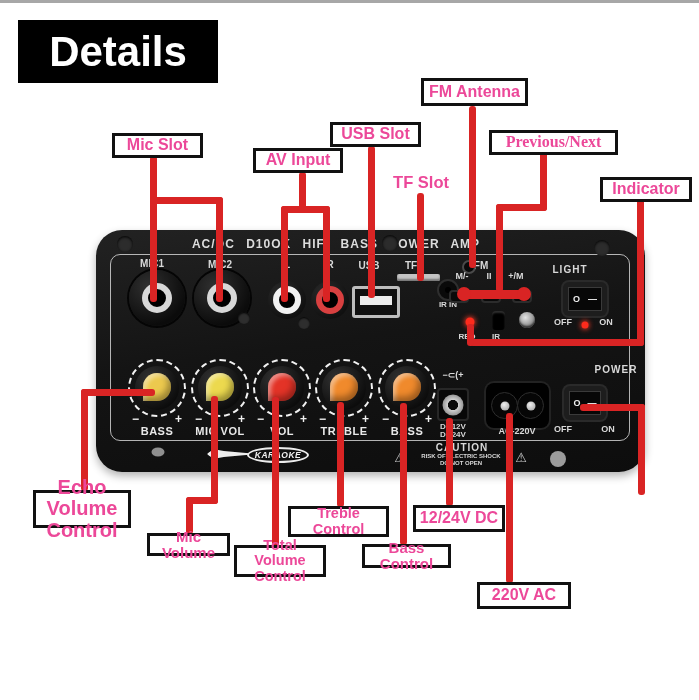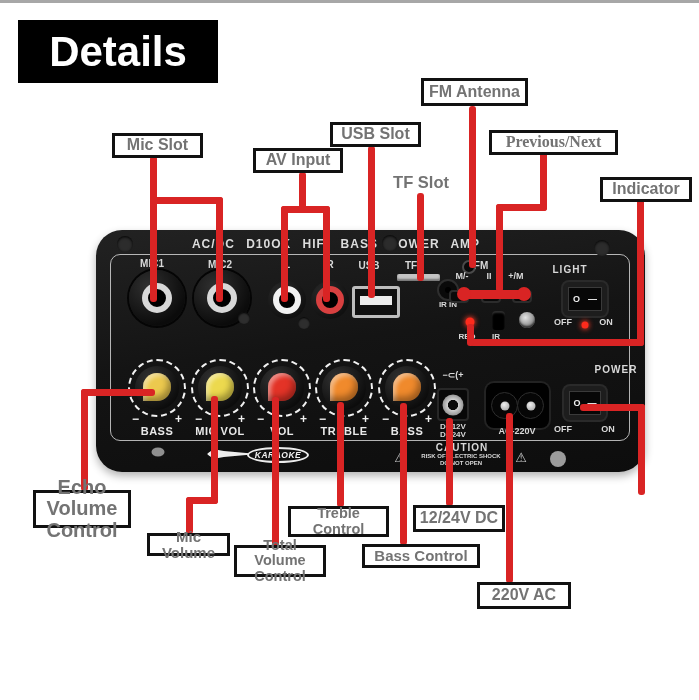--- a/index.html
+++ b/index.html
@@ -4,21 +4,21 @@
 <style>
   html,body{margin:0;padding:0;background:#fff;}
   #stage{position:relative;width:699px;height:700px;background:#ffffff;overflow:hidden;
          font-family:"Liberation Sans",sans-serif;}
   .edge{position:absolute;left:0;width:699px;height:3px;background:#8a8a8a;opacity:.75;z-index:1;}
   
   .rl{position:absolute;background:#d92424;border-radius:3px;z-index:6;}
   .rdot{position:absolute;background:#d92424;border-radius:50%;z-index:6;}
   
   .co{position:absolute;display:flex;align-items:center;justify-content:center;text-align:center;
-      background:#ffffff;border:3px solid #111;color:#737373;font-weight:bold;font-size:16px;
+      background:#ffffff;border:3px solid #111;color:#ec4899;font-weight:bold;font-size:16px;
       line-height:1.06;z-index:8;box-sizing:border-box;padding:0 2px;}
   .co.plain{border:none;background:transparent;}
   #details-box{position:absolute;left:18px;top:20px;width:200px;height:63px;background:#000;
       color:#fff;font-size:42px;font-weight:bold;display:flex;align-items:center;justify-content:center;z-index:8;}
   
   #board{position:absolute;left:96px;top:230px;width:549px;height:242px;z-index:2;
       background:linear-gradient(172deg,#222 0%,#141414 45%,#0d0d0d 100%);
       border-radius:26px;box-shadow:0 4px 8px rgba(0,0,0,.30);}
   #board .frame{position:absolute;left:14px;top:24px;width:518px;height:185px;
       border:1px solid rgba(235,235,235,.75);border-radius:10px;}
@@ -280,16 +280,16 @@
   <div class="co" style="left:112px;top:133px;width:91px;height:25px;">Mic Slot</div>
   <div class="co" style="left:330px;top:122px;width:91px;height:25px;">USB Slot</div>
   <div class="co plain" style="left:388px;top:171px;width:66px;height:24px;font-size:16.5px;">TF Slot</div>
   <div class="co" style="left:421px;top:78px;width:107px;height:28px;">FM Antenna</div>
   <div class="co" style="left:489px;top:130px;width:129px;height:25px;font-family:Liberation Serif, serif;">Previous/Next</div>
   <div class="co" style="left:600px;top:177px;width:92px;height:25px;">Indicator</div>
   <div class="co" style="left:33px;top:490px;width:98px;height:38px;font-size:20px;">Echo Volume Control</div>
   <div class="co" style="left:147px;top:533px;width:83px;height:23px;font-size:15px;">Mic Volume</div>
   <div class="co" style="left:234px;top:545px;width:92px;height:32px;font-size:14.5px;">Total Volume Control</div>
   <div class="co" style="left:288px;top:506px;width:101px;height:31px;font-size:14.5px;">Treble Control</div>
-  <div class="co" style="left:362px;top:544px;width:118px;height:24px;font-size:15px;">Bass Control</div>
+  <div class="co" style="left:362px;top:544px;width:89px;height:24px;font-size:15px;">Bass Control</div>
   <div class="co" style="left:413px;top:505px;width:92px;height:27px;">12/24V DC</div>
   <div class="co" style="left:477px;top:582px;width:94px;height:27px;">220V AC</div>
 </div>
 
 </body></html>

